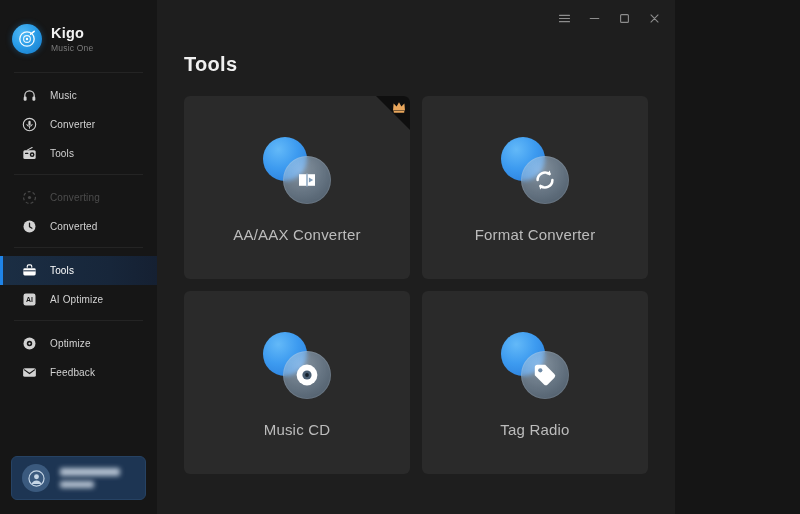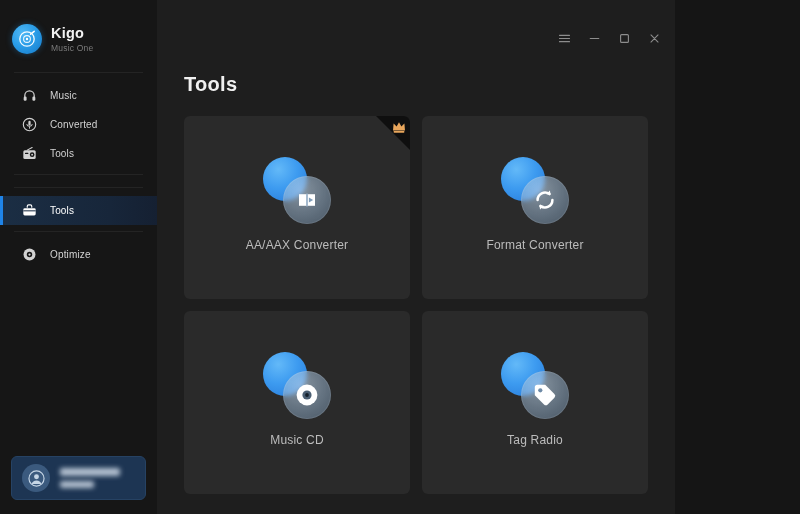--- a/index.html
+++ b/index.html
@@ -12,21 +12,20 @@
     font-family: "Liberation Sans", "DejaVu Sans", sans-serif;
     -webkit-font-smoothing: antialiased;
   }
 
   .app {
     position: relative;
     width: 675px;
     height: 514px;
     display: flex;
     background: #1e1e1e;
-    align-items: center;
   }
 
   
   .sidebar {
     position: relative;
     width: 157px;
     height: 514px;
     background: #161616;
     flex: 0 0 157px;
     display: flex;
@@ -210,22 +209,22 @@
     background: radial-gradient(circle at 38% 30%, rgba(190,212,232,.62) 0%, rgba(150,178,205,.52) 55%, rgba(110,140,170,.46) 100%);
     backdrop-filter: blur(2px);
     display: flex;
     align-items: center;
     justify-content: center;
     box-shadow: inset 0 0 0 1px rgba(255,255,255,.10);
   }
   .circ-front svg { display: block; }
 
   .card-label {
-    margin-top: 12px;
-    font-size: 12px;
+    margin-top: 20px;
+    font-size: 15px;
     color: #bcbcbc;
     letter-spacing: .2px;
   }
 
   
   .card-badge {
     position: absolute;
     top: 0; right: 0;
     width: 34px; height: 34px;
     overflow: hidden;
@@ -284,70 +283,109 @@
 
       <div class="nav-item">
         <span class="nav-icon">
           <svg width="15" height="15" viewBox="0 0 16 16" fill="none">
             <circle cx="8" cy="8" r="6.6" stroke="currentColor" stroke-width="1.2"></circle>
             <rect x="6.8" y="4.1" width="2.4" height="5" rx="1.2" fill="currentColor"></rect>
             <path d="M5.3 8.1a2.9 2.9 0 005.4 0" stroke="currentColor" stroke-width="1.1" stroke-linecap="round"></path>
             <rect x="7.5" y="10.3" width="1" height="2.1" fill="currentColor"></rect>
           </svg>
         </span>
-        <span class="nav-label">Converted</span>
+        <span class="nav-label">Converter</span>
       </div>
 
       <div class="nav-item">
         <span class="nav-icon">
           <svg width="15" height="15" viewBox="0 0 16 16" fill="none">
             <path d="M10.8 1.6 L5.6 4.4" stroke="currentColor" stroke-width="1.2" stroke-linecap="round"></path>
             <rect x="1.4" y="4.6" width="13.2" height="9.2" rx="1.6" fill="currentColor"></rect>
             <circle cx="10.8" cy="9.2" r="2.5" fill="#161616"></circle>
             <circle cx="10.8" cy="9.2" r="1" fill="currentColor"></circle>
             <rect x="3.2" y="7.2" width="3.6" height="1.3" rx=".6" fill="#161616"></rect>
           </svg>
         </span>
         <span class="nav-label">Tools</span>
       </div>
     </div>
 
     <div class="nav-divider"></div>
 
+    <div class="nav-group">
+      <div class="nav-item dim">
+        <span class="nav-icon">
+          <svg width="15" height="15" viewBox="0 0 16 16" fill="none">
+            <circle cx="8" cy="8" r="6.3" stroke="currentColor" stroke-width="1.3" stroke-dasharray="3 2.4"></circle>
+            <circle cx="8" cy="8" r="1.7" fill="currentColor"></circle>
+          </svg>
+        </span>
+        <span class="nav-label">Converting</span>
+      </div>
+
+      <div class="nav-item">
+        <span class="nav-icon">
+          <svg width="15" height="15" viewBox="0 0 16 16" fill="none">
+            <circle cx="8" cy="8" r="6.4" fill="currentColor"></circle>
+            <path d="M8 4.4V8.2l2.6 1.6" stroke="#161616" stroke-width="1.35" stroke-linecap="round" stroke-linejoin="round"></path>
+          </svg>
+        </span>
+        <span class="nav-label">Converted</span>
+      </div>
+    </div>
 
     <div class="nav-divider"></div>
 
     <div class="nav-group">
       <div class="nav-item active">
         <span class="nav-icon">
           <svg width="15" height="15" viewBox="0 0 16 16" fill="none">
             <path d="M5.6 4.4V3.5a1.5 1.5 0 011.5-1.5h1.8a1.5 1.5 0 011.5 1.5v.9" stroke="currentColor" stroke-width="1.2" stroke-linecap="round"></path>
             <rect x="1.4" y="5.6" width="13.2" height="7.6" rx="1.5" fill="currentColor"></rect>
             <rect x="1.4" y="7.8" width="13.2" height="1.1" fill="#1b2e44"></rect>
           </svg>
         </span>
         <span class="nav-label">Tools</span>
       </div>
 
+      <div class="nav-item">
+        <span class="nav-icon">
+          <svg width="15" height="15" viewBox="0 0 16 16" fill="none">
+            <rect x="1.6" y="1.6" width="12.8" height="12.8" rx="2.4" fill="currentColor"></rect>
+            <text x="8" y="11" font-family="Liberation Sans, sans-serif" font-size="7.4" font-weight="bold" fill="#161616" text-anchor="middle">AI</text>
+          </svg>
+        </span>
+        <span class="nav-label">AI Optimize</span>
+      </div>
     </div>
 
     <div class="nav-divider"></div>
 
     <div class="nav-group">
       <div class="nav-item">
         <span class="nav-icon">
           <svg width="15" height="15" viewBox="0 0 16 16" fill="none">
             <circle cx="8" cy="8" r="6.4" fill="currentColor"></circle>
             <circle cx="8" cy="8" r="2.9" fill="#161616"></circle>
             <circle cx="8" cy="8" r="1.2" fill="currentColor"></circle>
           </svg>
         </span>
         <span class="nav-label">Optimize</span>
       </div>
 
+      <div class="nav-item">
+        <span class="nav-icon">
+          <svg width="15" height="15" viewBox="0 0 16 16" fill="none">
+            <rect x="1.2" y="3.4" width="13.6" height="9.2" rx="1.8" fill="currentColor"></rect>
+            <path d="M2.6 5.2 L8 9.1 L13.4 5.2" stroke="#161616" stroke-width="1.25" stroke-linecap="round" stroke-linejoin="round" fill="none"></path>
+          </svg>
+        </span>
+        <span class="nav-label">Feedback</span>
+      </div>
     </div>
 
     <div class="sidebar-spacer"></div>
 
     <div class="user-card">
       <div class="user-avatar">
         <svg width="17" height="17" viewBox="0 0 16 16" fill="none">
           <circle cx="8" cy="8" r="7.1" stroke="currentColor" stroke-width="1.1"></circle>
           <circle cx="8" cy="6.3" r="2.3" fill="currentColor"></circle>
           <path d="M3.4 13.2a4.8 4.8 0 019.2 0" fill="currentColor"></path>

